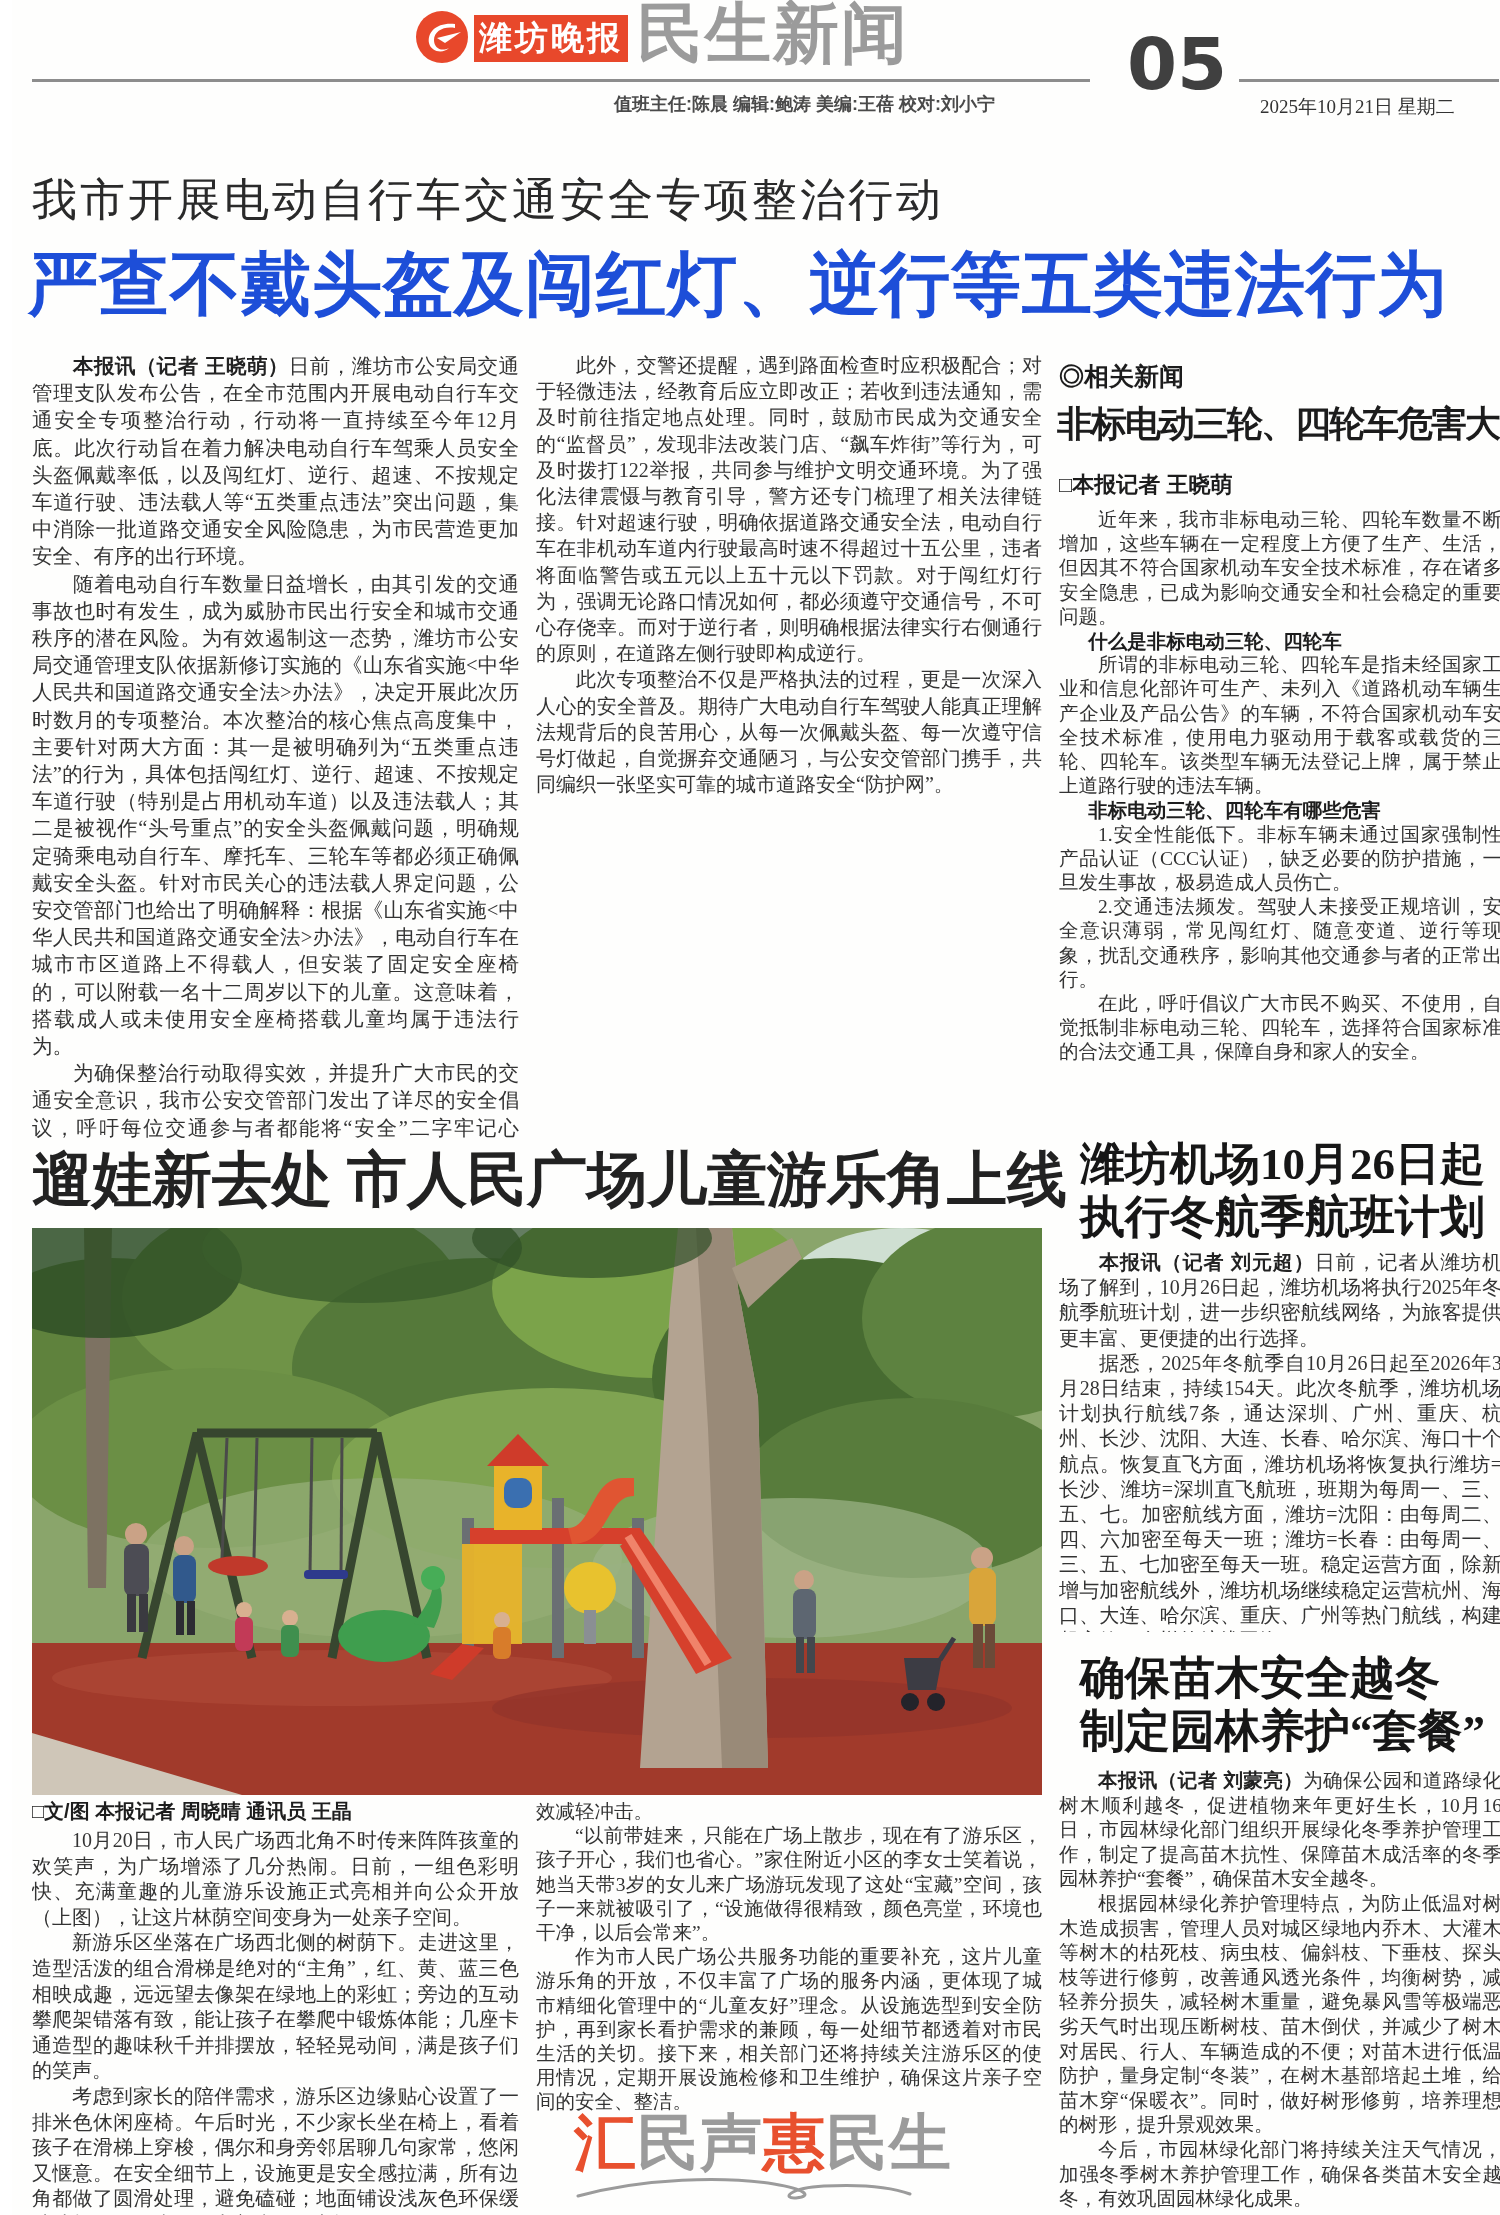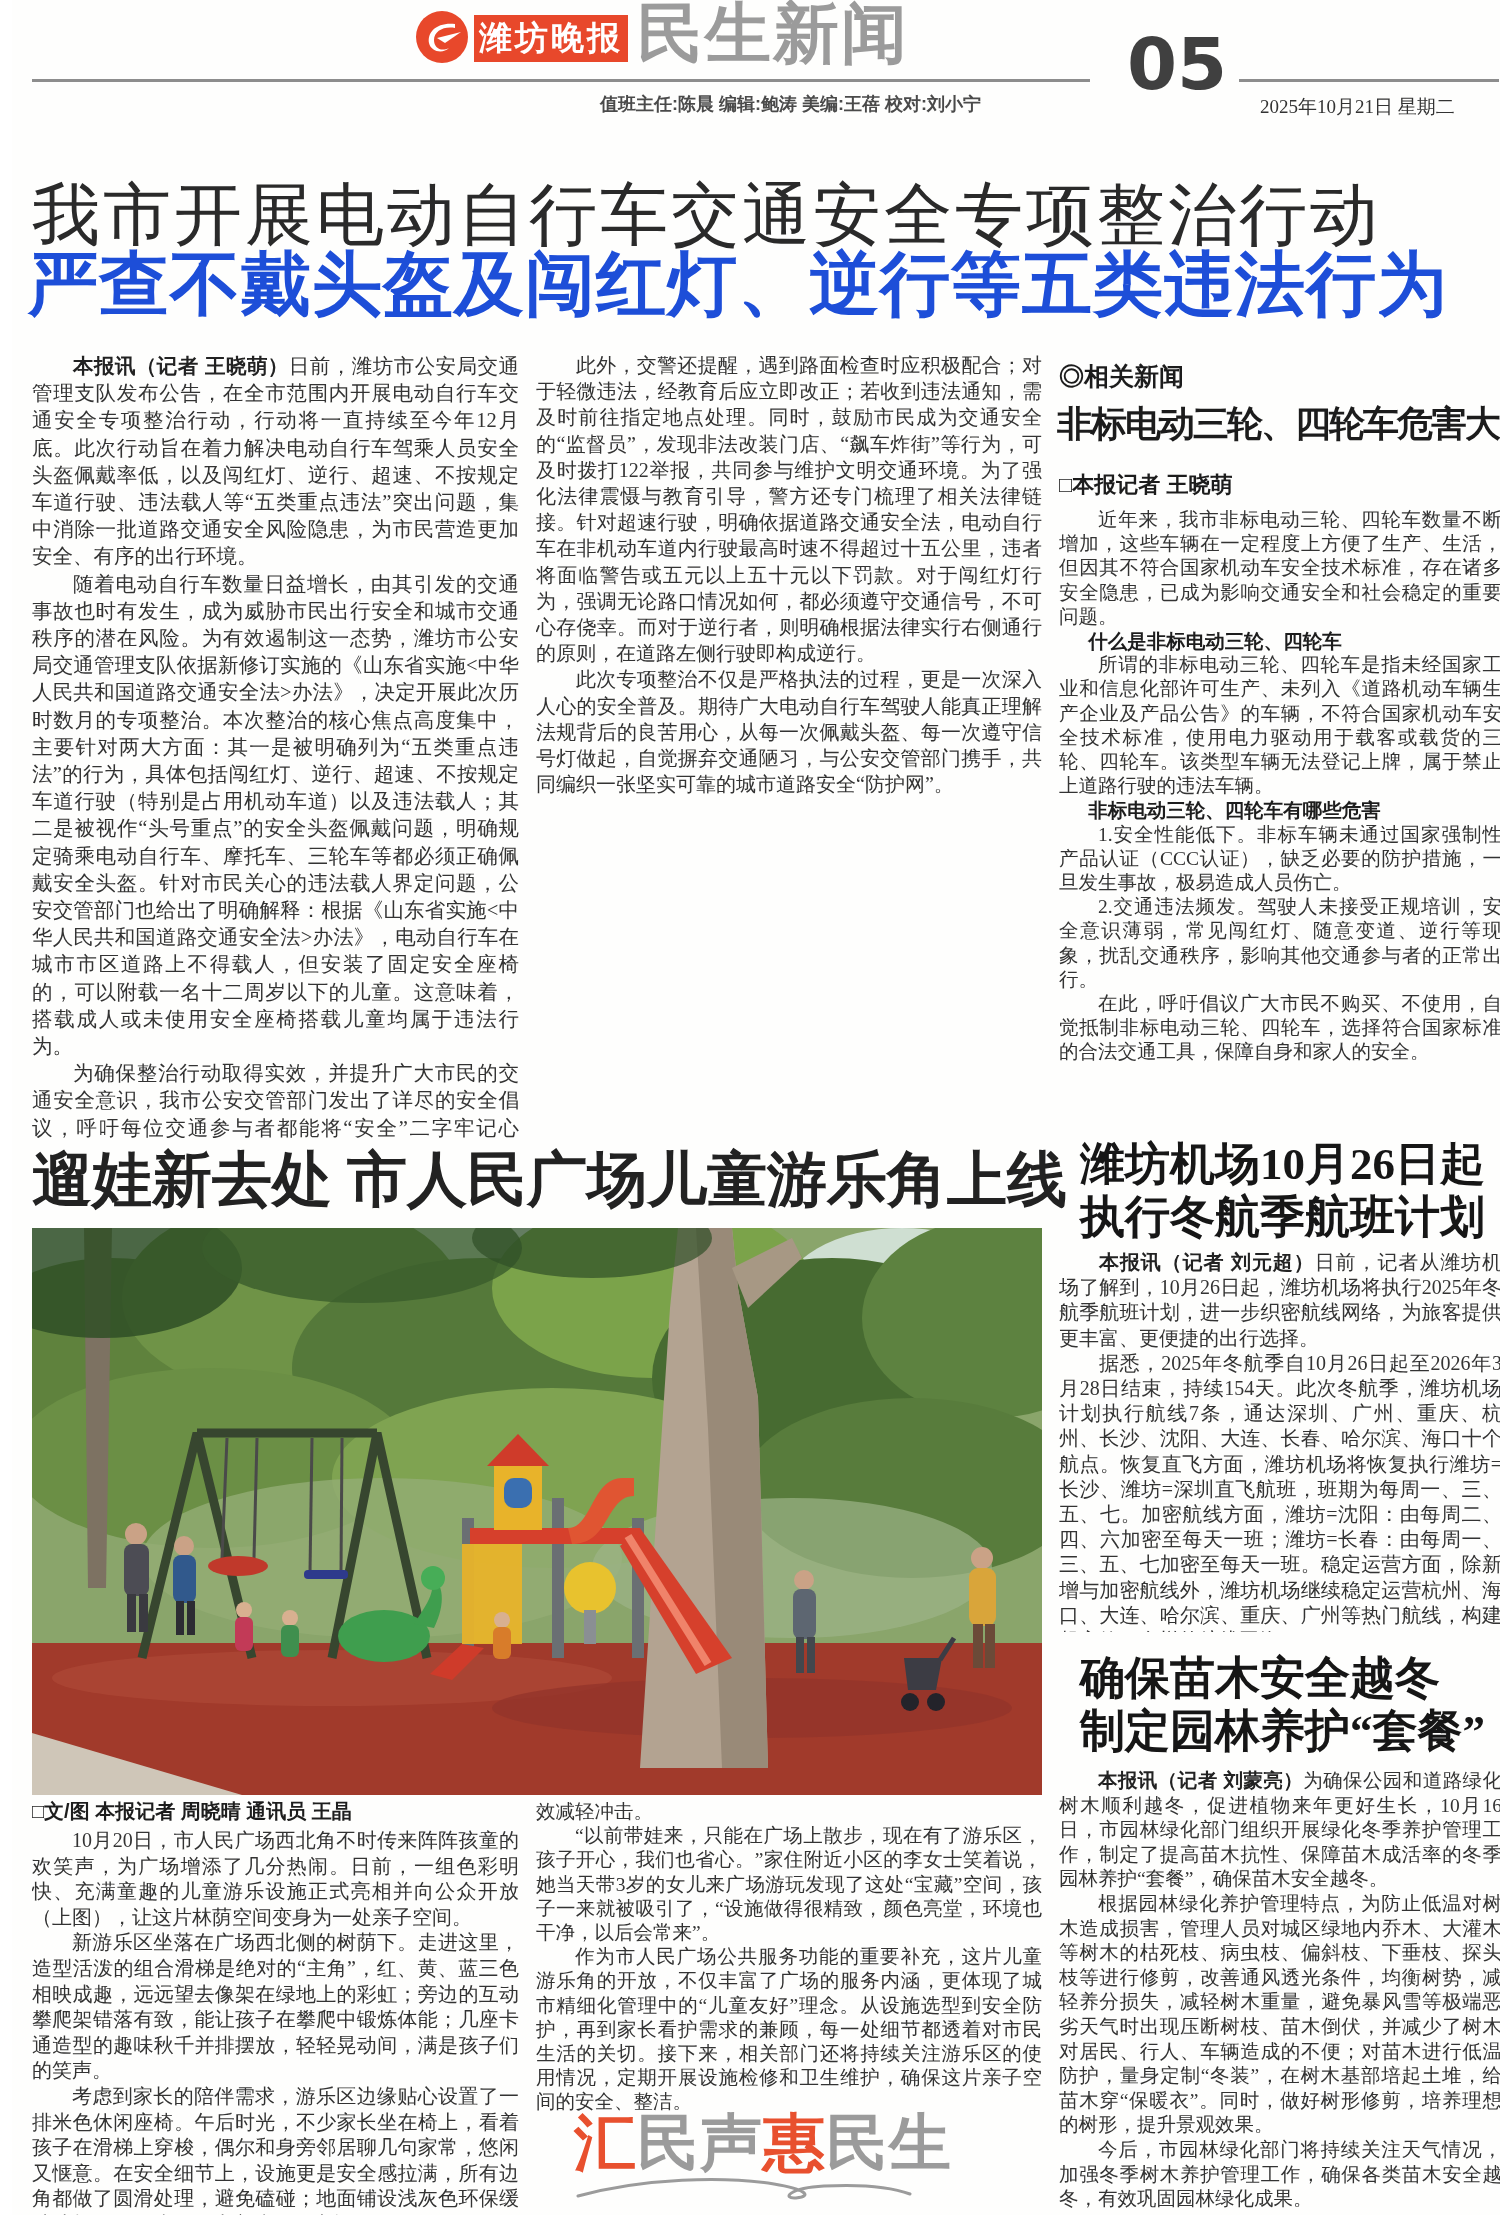--- a/index.html
+++ b/index.html
@@ -12,27 +12,27 @@
               color:#fff; font-family:"Liberation Sans",sans-serif; font-weight:bold; font-size:33px;
               display:flex; align-items:center; justify-content:center; letter-spacing:3px; }
   .logo-section { position:absolute; left:625px; top:-4px; width:430px; height:76px;
                   font-family:"Liberation Serif",serif; font-weight:900; font-size:66px; line-height:76px;
                   color:#9b9b9b; letter-spacing:2px; }
   .rule { position:absolute; height:3px; background:#8d8d8d; top:79px; }
   .rule-left { left:20px; width:1058px; }
   .rule-right { left:1227px; width:260px; }
   .page-number { position:absolute; left:1106px; top:22px; width:118px; text-align:center;
                  font-family:"DejaVu Sans",sans-serif; font-weight:600; font-size:72px; color:#404040; }
-  .staff-line { position:absolute; left:588px; top:92px; width:500px; font-family:"Liberation Sans",sans-serif;
+  .staff-line { position:absolute; left:602px; top:92px; width:500px; font-family:"Liberation Sans",sans-serif;
                 font-weight:bold; font-size:18px; color:#4a4a4a; }
   .date-line { position:absolute; left:1248px; top:94px; width:245px; font-size:19px; color:#333; }
 
   
   .kicker { position:absolute; left:20px; top:170px; width:1465px; font-family:"Liberation Sans",sans-serif;
-            font-weight:400; font-size:68px; color:#2a2a2a; letter-spacing:3px; white-space:nowrap; }
+            font-weight:400; font-size:45px; color:#2a2a2a; letter-spacing:3px; white-space:nowrap; }
   .headline-main { position:absolute; left:16px; top:238px; width:1475px; font-family:"Liberation Sans",sans-serif;
                    font-weight:900; font-size:70px; color:#1d4ed8; letter-spacing:1px; white-space:nowrap; }
 
   .bodycol { position:absolute; overflow:hidden; text-align:justify; }
   .para { text-indent:2em; text-align:justify; }
   .para.noindent { text-indent:0; }
   .para b { font-family:"Liberation Sans",sans-serif; font-weight:bold; color:#222; }
   .para.subhead { font-family:"Liberation Sans",sans-serif; font-weight:bold; color:#1d1d1d; text-indent:1.5em; }
 
   .main-col1 { left:20px;  top:352px; width:487px; height:786px; font-size:20.5px; line-height:27.2px; }

